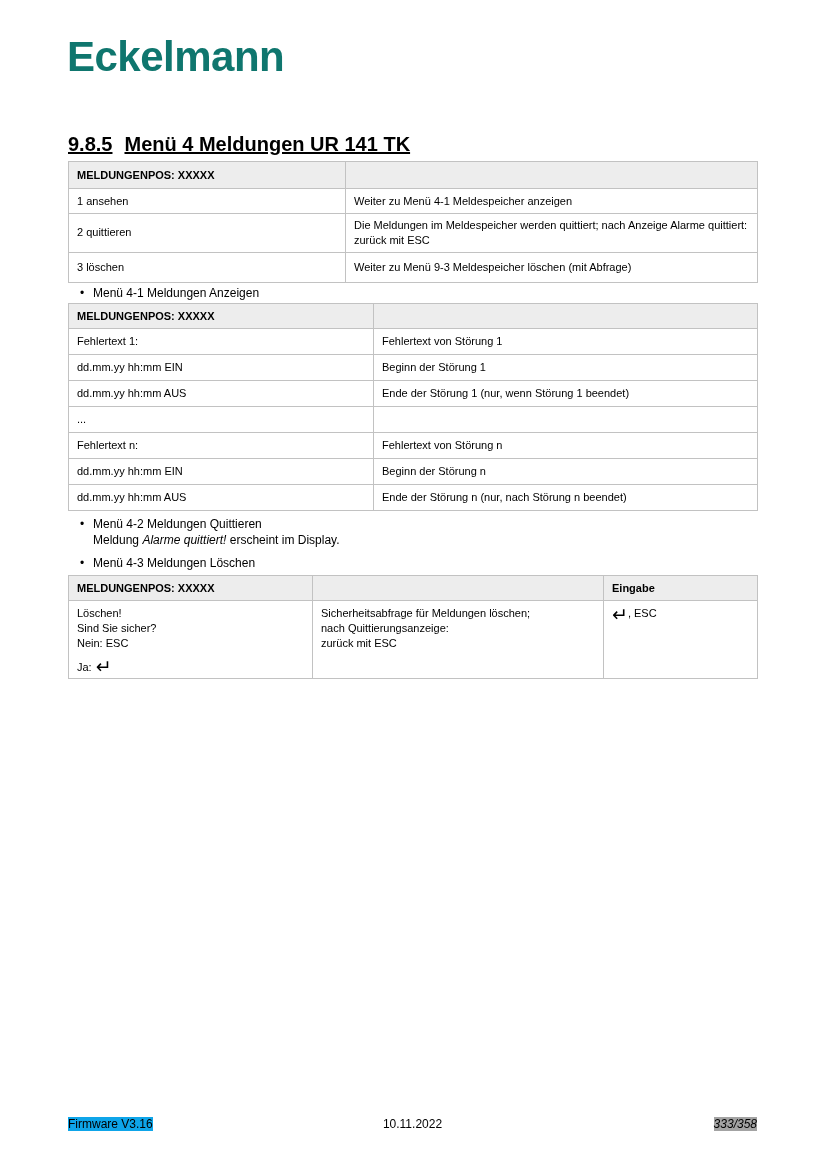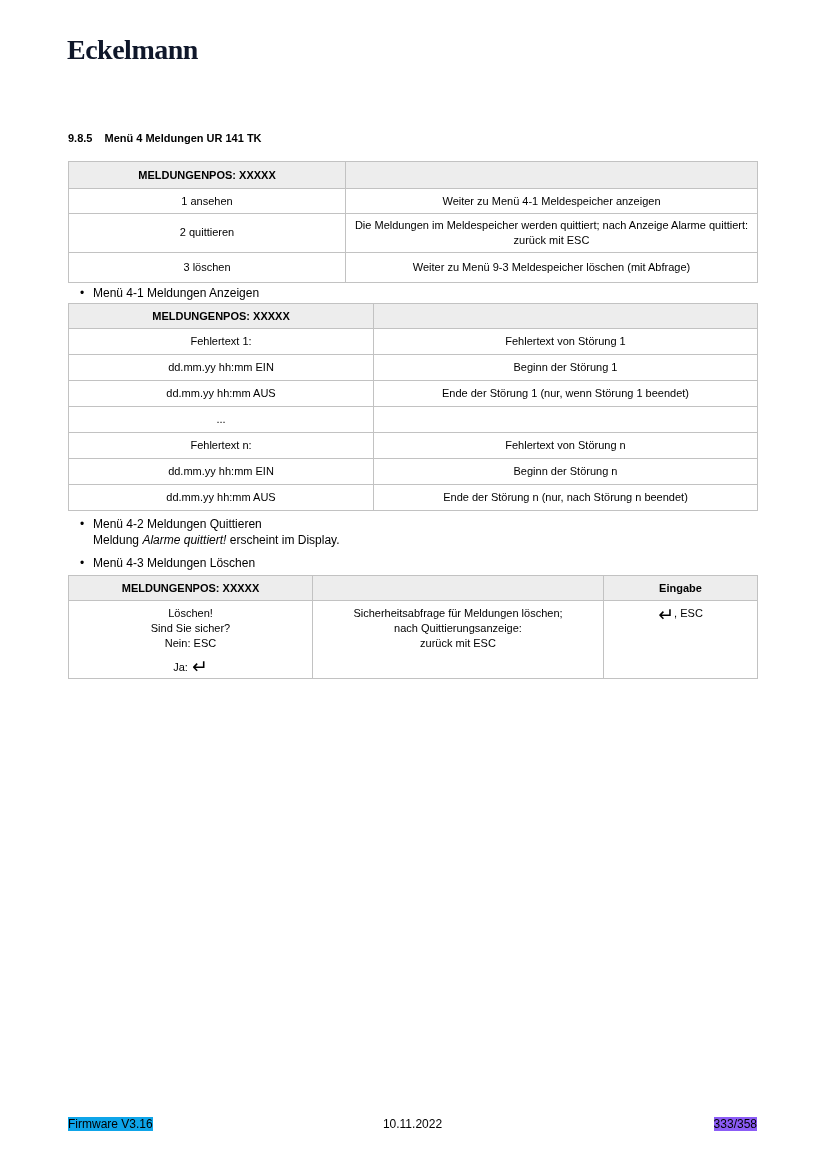--- a/index.html
+++ b/index.html
@@ -11,51 +11,51 @@
     margin: 0 auto;
     background: #ffffff;
     font-family: "Liberation Sans", "DejaVu Sans", sans-serif;
     color: #000;
     overflow: hidden;
   }
   .logo {
     position: absolute;
     left: 67px;
     top: 36px;
-    font-size: 28px;
+    font-size: 42px;
     font-weight: 700;
-    color: #0f172a;
+    color: #0f766e;
     letter-spacing: -0.5px;
     line-height: 1;
-    font-family: Liberation Serif, serif;
   }
   .heading {
     position: absolute;
     left: 68px;
     top: 132px;
-    font-size: 11px;
+    font-size: 20px;
     font-weight: 700;
     line-height: 1.2;
+    text-decoration: underline;
   }
   .heading .num { margin-right: 12px; }
 
   .doc-table {
     position: absolute;
     left: 68px;
     width: 689px;
     border-collapse: collapse;
     table-layout: fixed;
     font-size: 11px;
     line-height: 1.35;
   }
   .doc-table td, .doc-table th {
     border: 1px solid #c2c2c2;
     padding: 4px 8px;
     vertical-align: middle;
-    text-align: center;
+    text-align: left;
     font-weight: normal;
     overflow: hidden;
   }
   .doc-table th {
     background: #ededed;
     font-weight: 700;
   }
   .multiline { white-space: pre-line; }
   .top-align td { vertical-align: top; padding-top: 5px; }
 
@@ -102,21 +102,21 @@
   .footer {
     position: absolute;
     left: 68px;
     top: 1117px;
     width: 689px;
     display: flex;
     justify-content: space-between;
     font-size: 12px;
   }
   .footer .center { position: absolute; left: 0; right: 0; text-align: center; }
-  .footer .right { position: relative; z-index: 1; background: #8b5cf6; }
+  .footer .right { position: relative; z-index: 1; background: #a3a3a3; font-style: italic; }
   .footer .left  { position: relative; z-index: 1; background: #0ea5e9; }
 </style>
 </head>
 <body>
 
 <div class="page">
 
   <div class="logo">Eckelmann</div>
 
   <h2 class="heading">

